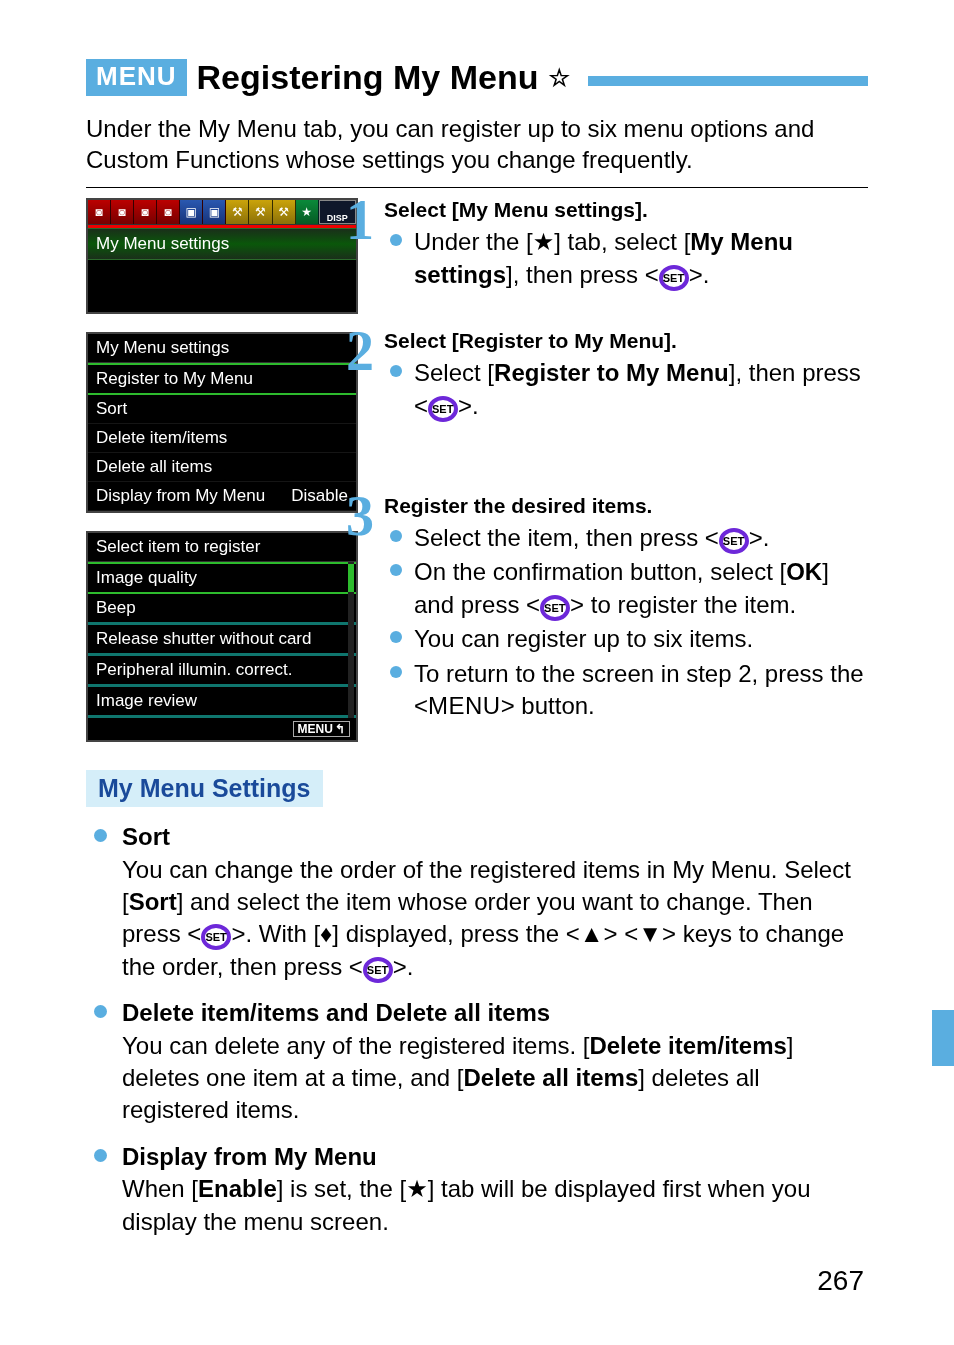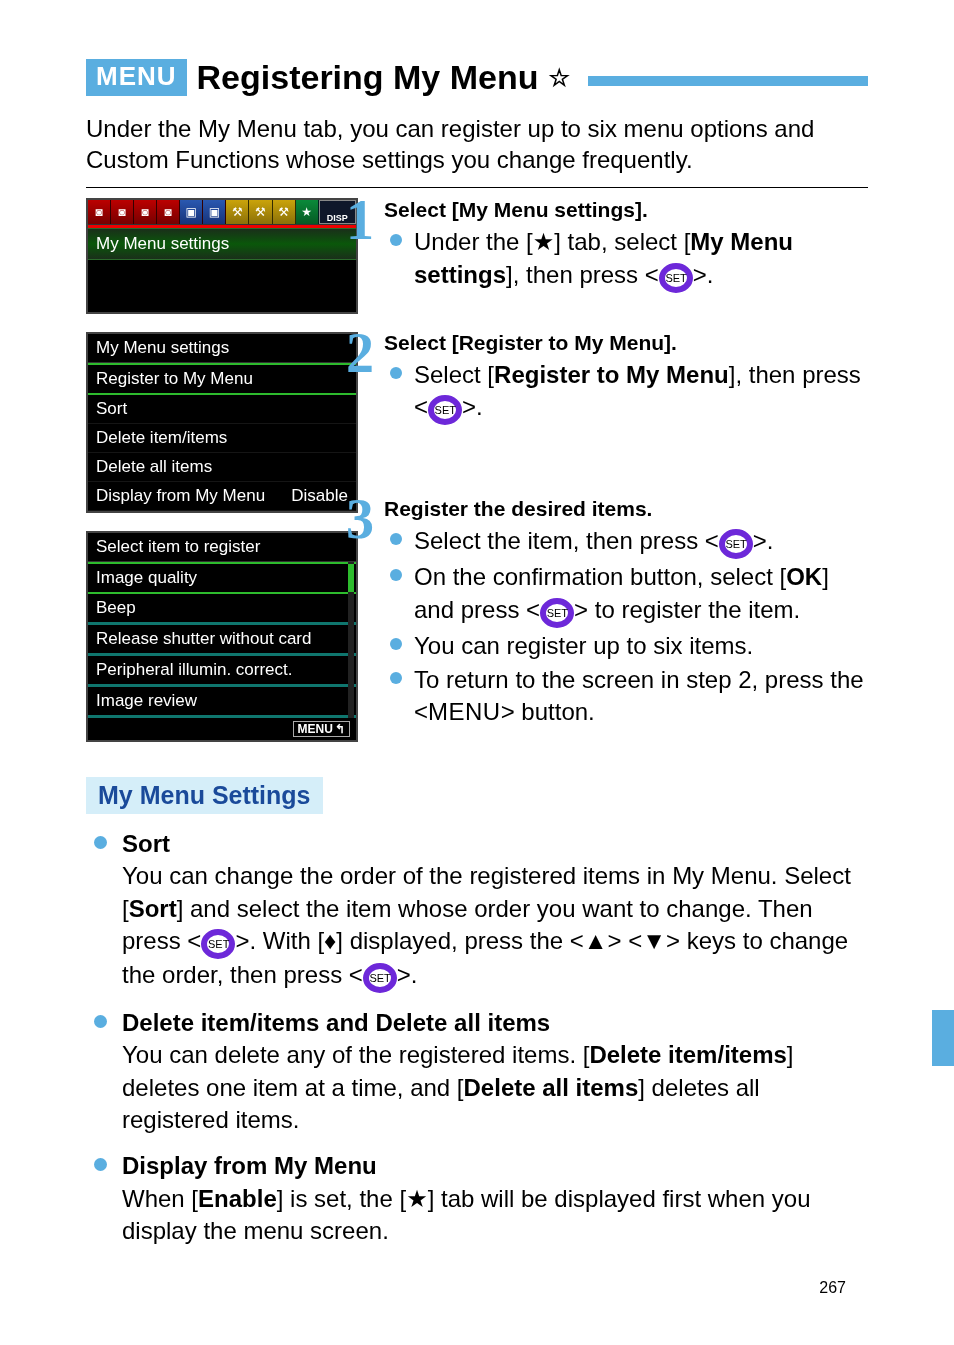--- a/index.html
+++ b/index.html
@@ -153,24 +153,25 @@
   }
   .bullets li::before {
     content: "";
     position: absolute;
     left: 6px; top: 8px;
     width: 12px; height: 12px;
     background: #5aaee0;
     border-radius: 50%;
   }
   .circ-set {
-    display:inline-block; border:6px solid #6d28d9; border-radius:50%;
-    font-size: 11px; line-height: 16px; width: 22px; height:16px; text-align:right;
+    display:inline-block; border:4px solid #6d28d9; border-radius:50%;
+    font-size: 11px; line-height: 16px; width: 22px; height:16px; text-align:left;
     vertical-align: 1px; padding:1px 0;
     font-family: Arial;
+    font-weight: bold;
   }
   strong { font-weight: 700; }
 
   
   .sub-head {
     display: inline-block;
     background: #d5eef9;
     font-weight: 700;
     font-size: 25px;
     color: #1a4a9a;
@@ -185,22 +186,22 @@
     position:relative; padding-left: 36px; margin-bottom: 14px; line-height:1.35;
   }
   .outer-bullets > li::before {
     content:""; position:absolute; left:8px; top:8px; width:13px; height:13px; background:#5aaee0; border-radius:50%;
   }
   .ob-title { font-weight:700; display:block; }
 
   .pagenum {
     position: absolute;
     bottom: 48px;
-    right: 108px;
-    font-size: 16px;
+    right: 90px;
+    font-size: 28px;
     margin-left: 18px;
   }
   .side-tab {
     position:absolute; right:0; top: 1010px; width:22px; height:56px; background:#5aaee0;
   }
 </style>
 </head>
 <body>
 
 

